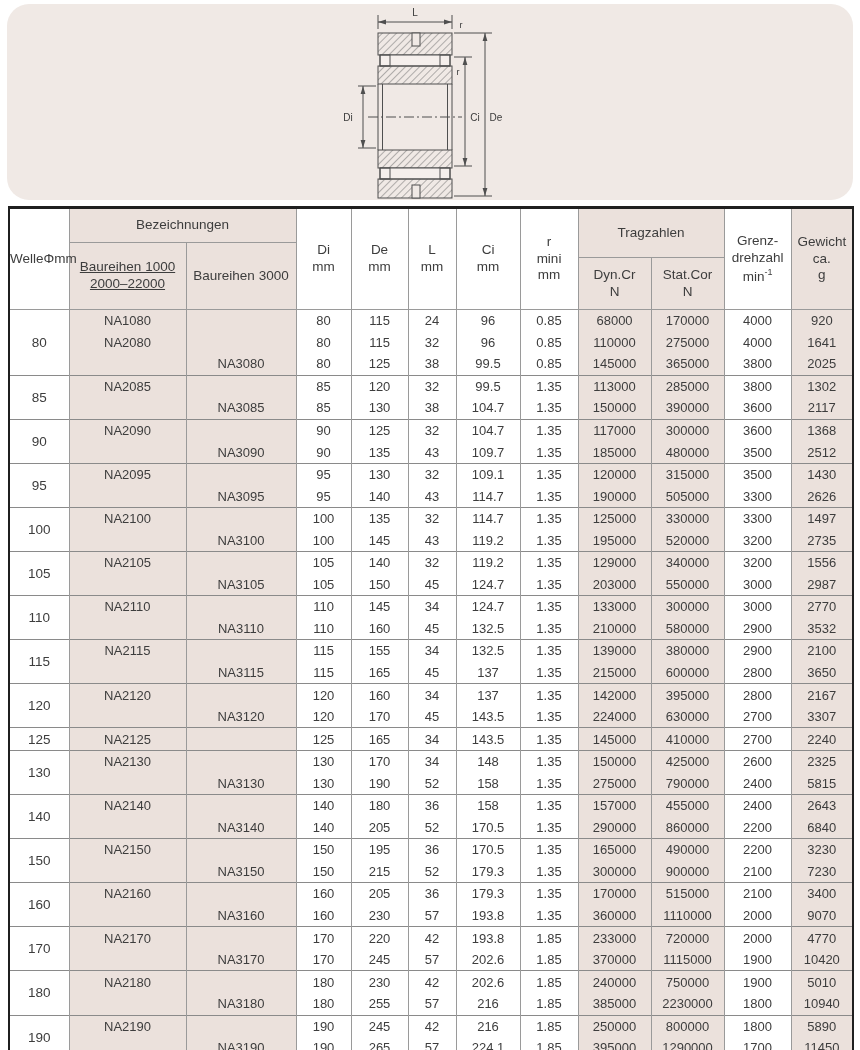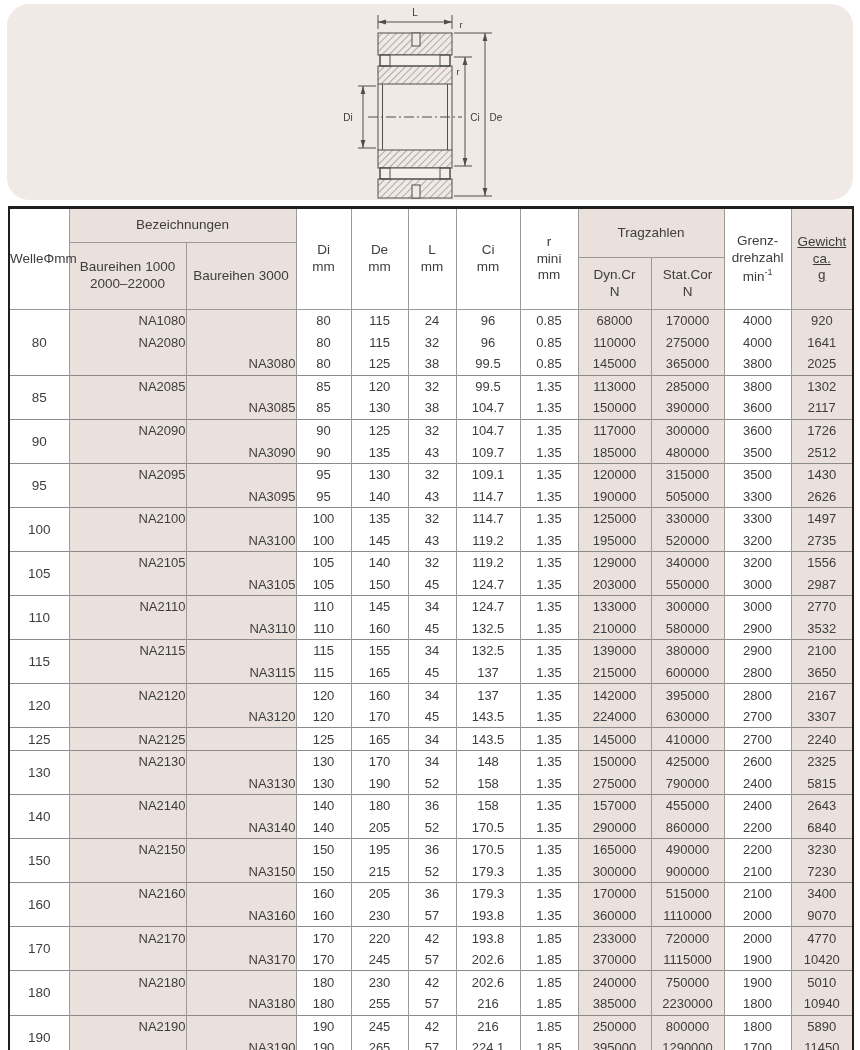--- a/index.html
+++ b/index.html
@@ -39,21 +39,21 @@
   sup{font-size:9px;}
 
   tbody td{
     height:21.55px;font-size:13px;
     border:none;
     border-left:1px solid var(--grid-line,#9a9a9a);
     border-right:1px solid var(--grid-line,#9a9a9a);
   }
   tbody tr.group-first td{border-top:1px solid var(--group-line,#8a8a8a);}
   td.welle{font-size:13.5px;}
-  .desig-in{display:flex;justify-content:flex-end;align-items:center;gap:0;}
+  .desig-in{display:flex;justify-content:center;align-items:center;gap:0;}
 </style>
 </head>
 <body>
 
 <div class="panel"></div>
 
 <svg class="drawing" viewBox="0 0 270 200" width="270" height="200">
   <defs>
     <pattern id="hat" width="5" height="5" patternUnits="userSpaceOnUse" patternTransform="rotate(45)">
       <line x1="0" y1="0" x2="0" y2="5" stroke="#6e6e6e" stroke-width="1"></line>
@@ -181,32 +181,32 @@
           <div>
             <div>Grenz-</div>
             <div>drehzahl</div>
           </div>
           <div>
             <span>min</span><sup>-1</sup>
           </div>
         </div>
       </th>
       <th rowspan="3" class="shade">
-        <div class="vspread" style="padding:7px 0;text-decoration:underline;">
+        <div class="vspread" style="padding:7px 0;">
           <div>
             <div>Gewicht</div>
             <div>ca.</div>
           </div>
           <div>g</div>
         </div>
       </th>
     </tr>
     <tr class="h2">
       <th rowspan="2" class="shade">
-        <div class="vspread" style="padding:10px 0;">
+        <div class="vspread" style="padding:10px 0;text-decoration:underline;">
           <div>Baureihen 1000</div>
           <div>2000–22000</div>
         </div>
       </th>
       <th rowspan="2" class="shade">Baureihen 3000</th>
     </tr>
     <tr class="h3">
       <th class="shade">
         <div>Dyn.Cr</div>
         <div>N</div>
@@ -320,21 +320,21 @@
         </td>
         <td class="desig shade"></td>
         <td>90</td>
         <td>125</td>
         <td>32</td>
         <td>104.7</td>
         <td>1.35</td>
         <td class="shade">117000</td>
         <td class="shade">300000</td>
         <td>3600</td>
-        <td class="shade">1726</td>
+        <td class="shade">1368</td>
       </tr>
       <tr>
         <td class="desig shade"></td>
         <td class="desig shade">
           <div class="desig-in">
             <span>NA</span>
             <span>3090</span>
           </div>
         </td>
         <td>90</td>

